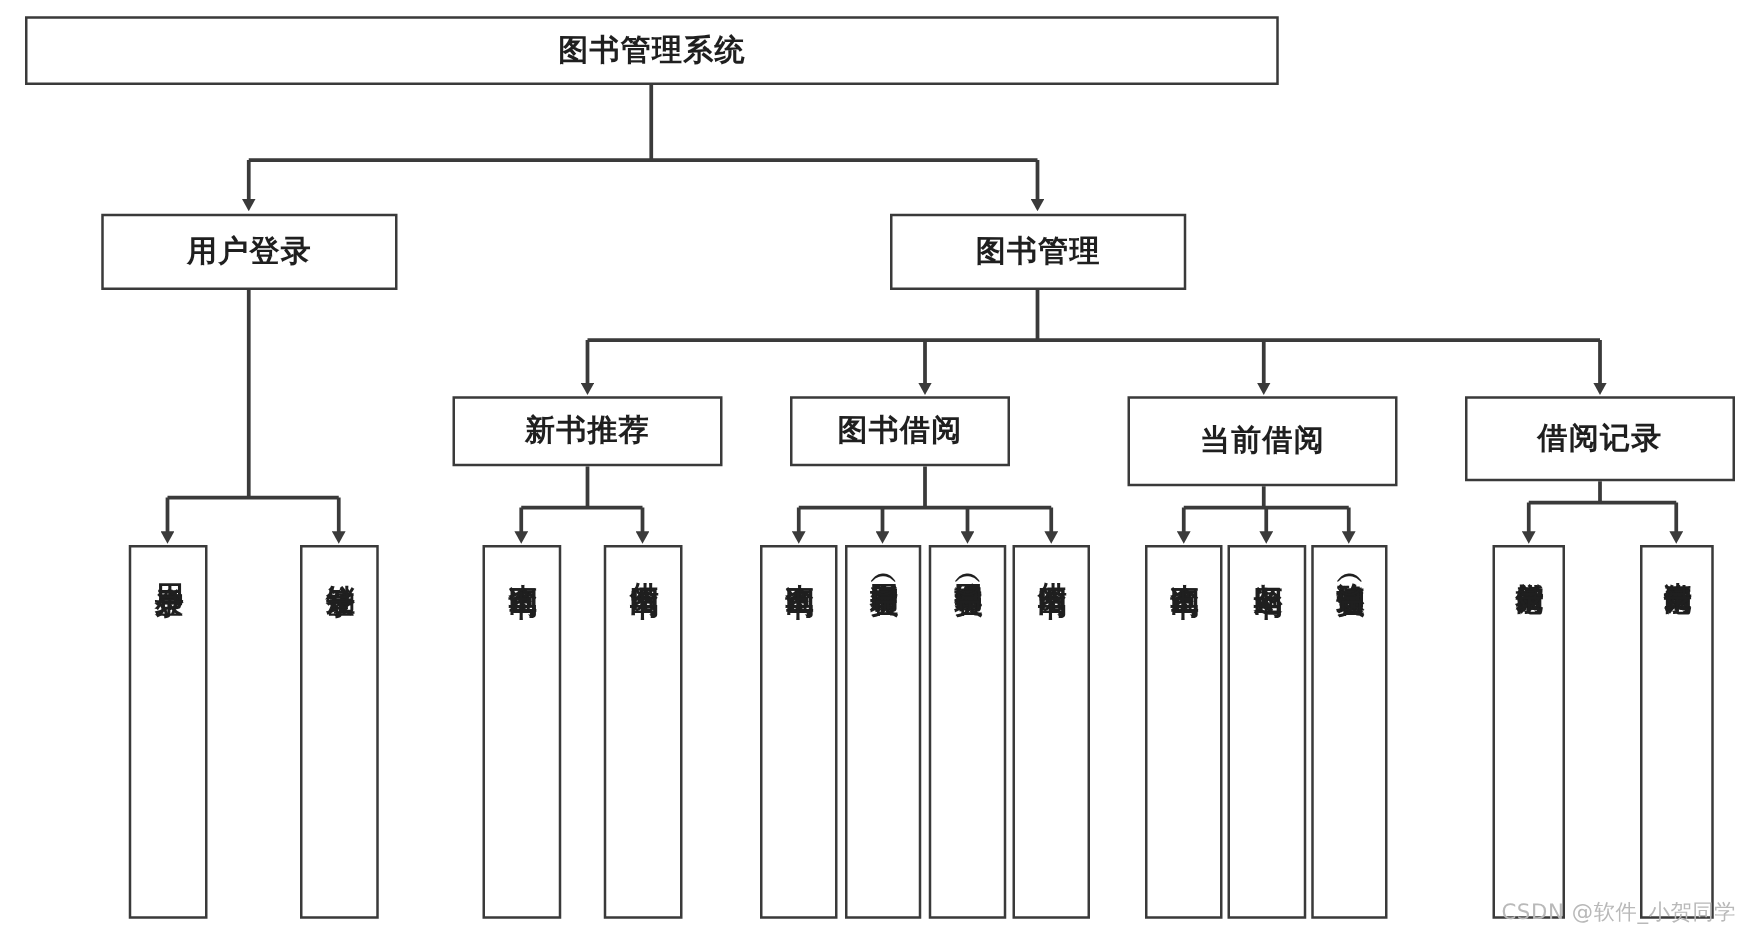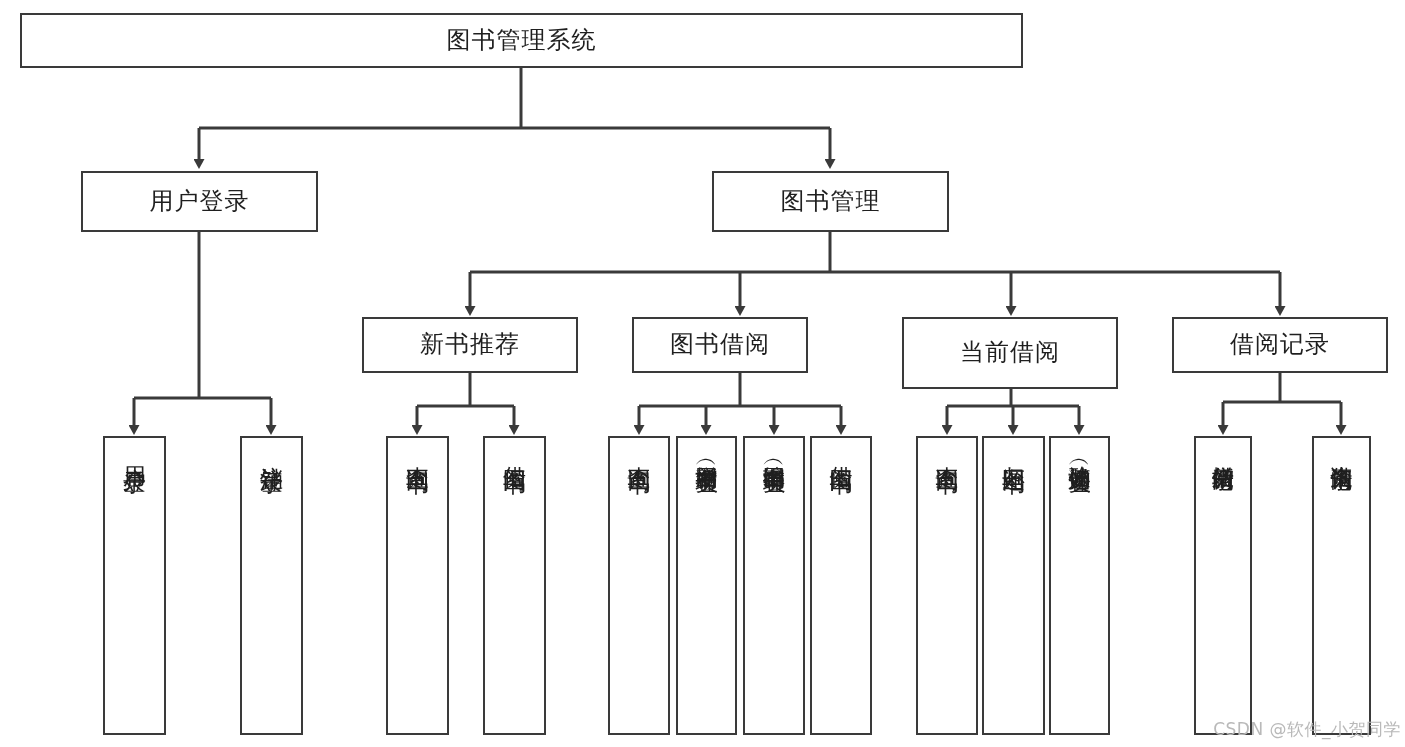--- a/index.html
+++ b/index.html
@@ -20,20 +20,21 @@
   }
   .node {
     position: absolute;
     box-sizing: border-box;
     background: #ffffff;
     border: 2.5px solid #3a3a3a;
     display: flex;
     align-items: center;
     justify-content: center;
     text-align: center;
+    font-weight: bold;
   }
   .node .label {
     font-size: 24px;
     line-height: 1.15;
     letter-spacing: 1px;
     color: #1f1f1f;
     white-space: nowrap;
   }
   .node.leaf {
     align-items: flex-start;
@@ -54,21 +55,21 @@
   #edges {
     position: absolute;
     left: 0;
     top: 0;
     width: 1405px;
     height: 747px;
     pointer-events: none;
   }
   .watermark {
     position: absolute;
-    right: 4px;
+    right: 16px;
     bottom: 6px;
     font-size: 17px;
     color: #b9b9b9;
     letter-spacing: 0.5px;
     white-space: nowrap;
   }
 </style>
 </head>
 <body>
 
@@ -137,21 +138,21 @@
 
   <div class="node" style="left:362px; top:317px; width:216px; height:56px;">
     <span class="label">新书推荐</span>
   </div>
   <div class="node" style="left:632px; top:317px; width:176px; height:56px;">
     <span class="label">图书借阅</span>
   </div>
   <div class="node" style="left:902px; top:317px; width:216px; height:72px;">
     <span class="label">当前借阅</span>
   </div>
-  <div class="node" style="left:1172px; top:317px; width:216px; height:56px;">
+  <div class="node" style="left:1172px; top:317px; width:216px; height:68px;">
     <span class="label">借阅记录</span>
   </div>
 
   <div class="node leaf" style="left:103px; top:436px; width:63px; height:299px;">
     <span class="label">用户登录</span>
   </div>
   <div class="node leaf" style="left:240px; top:436px; width:63px; height:299px;">
     <span class="label">注销登录</span>
   </div>
 

